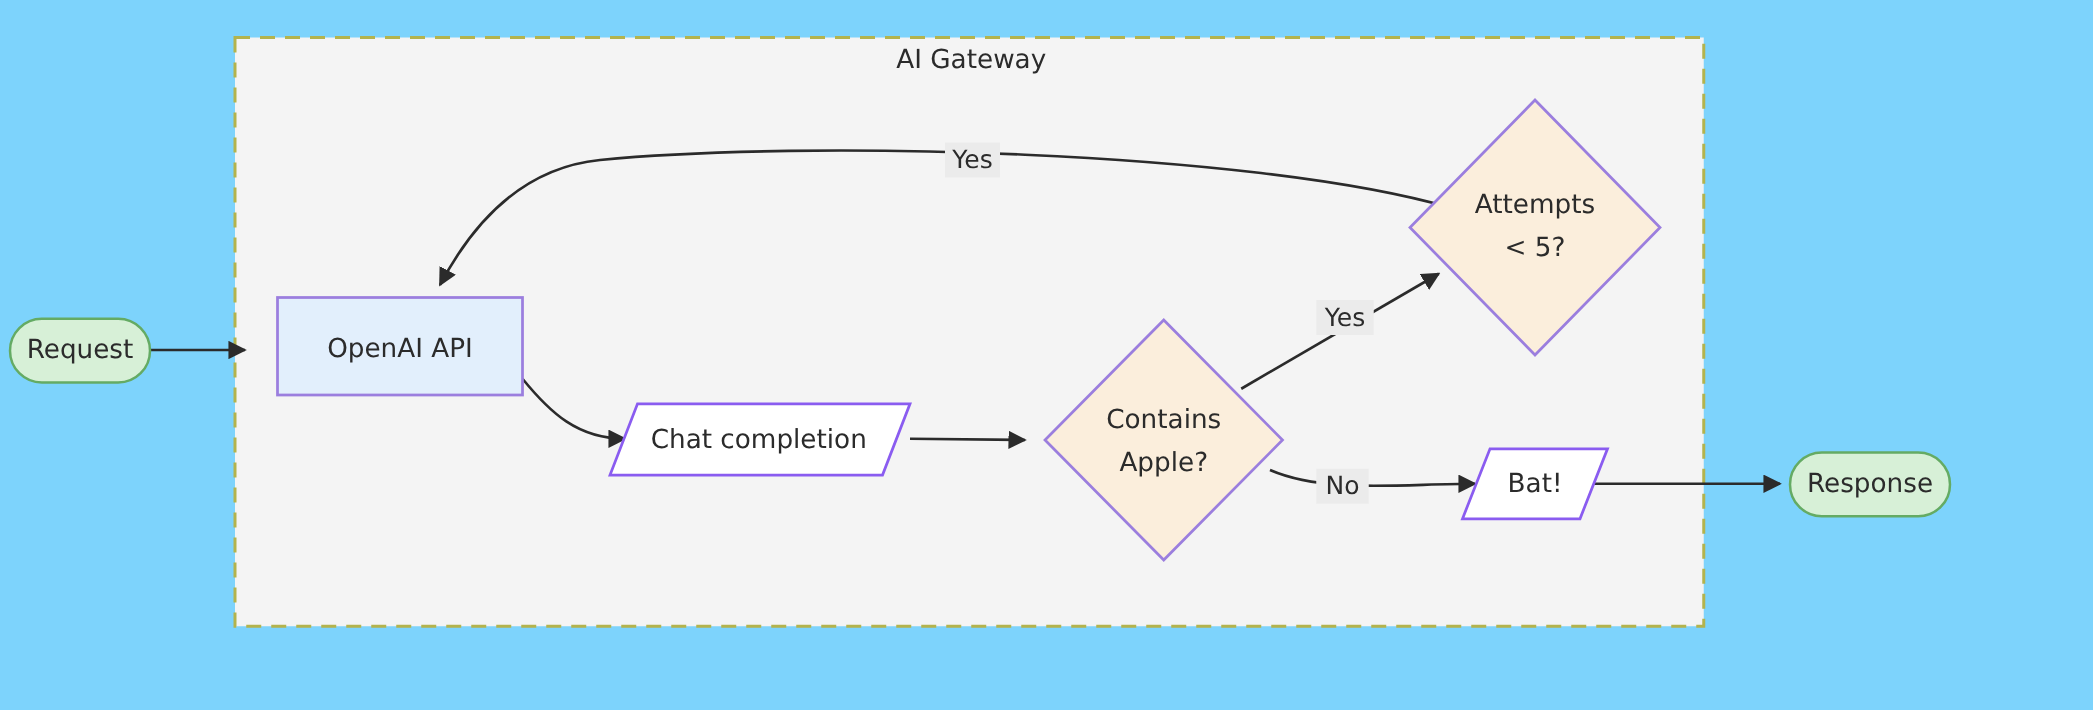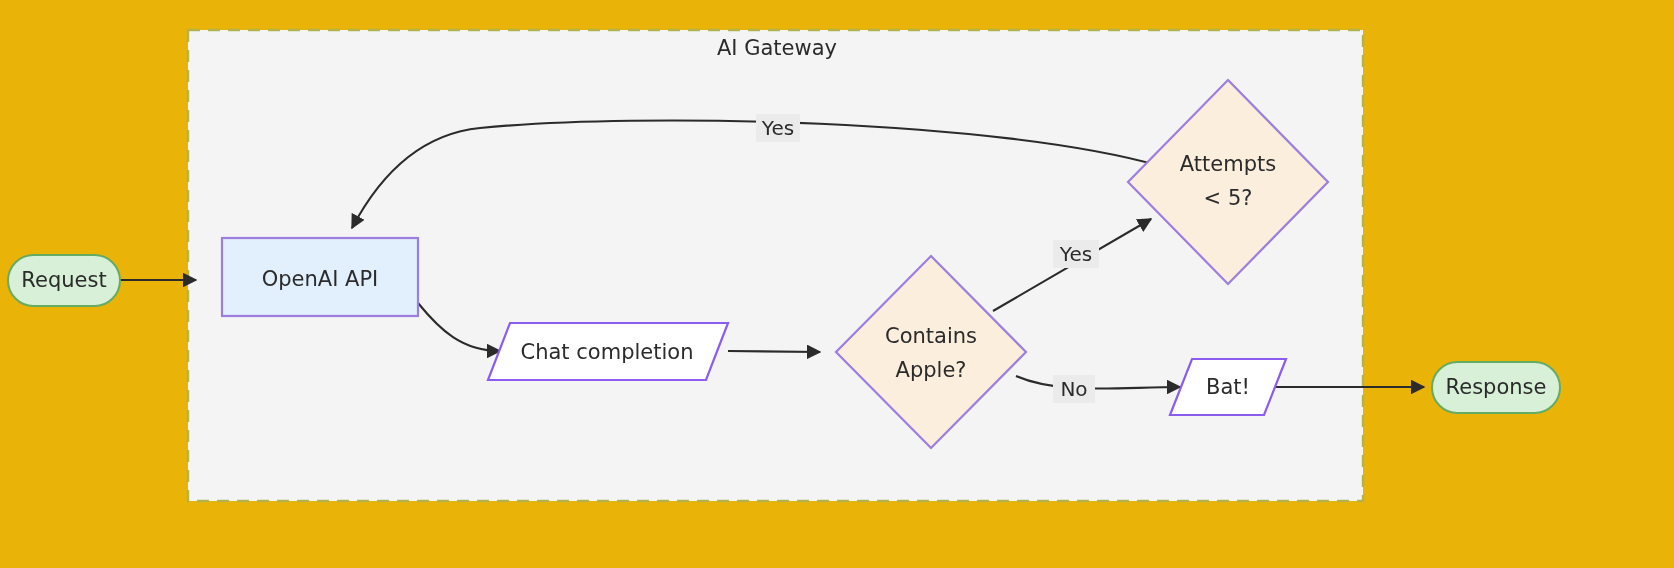--- a/index.html
+++ b/index.html
@@ -7,21 +7,21 @@
     padding: 0;
     background: #ffffff;
   }
   body {
     font-family: "DejaVu Sans", "Liberation Sans", sans-serif;
   }
   #stage {
     position: relative;
     width: 1674px;
     height: 568px;
-    background: #eab308;
+    background: #7dd3fc;
     overflow: hidden;
   }
   svg#flow {
     position: absolute;
     top: 0;
     left: 0;
     width: 1674px;
     height: 568px;
     display: block;
   }

